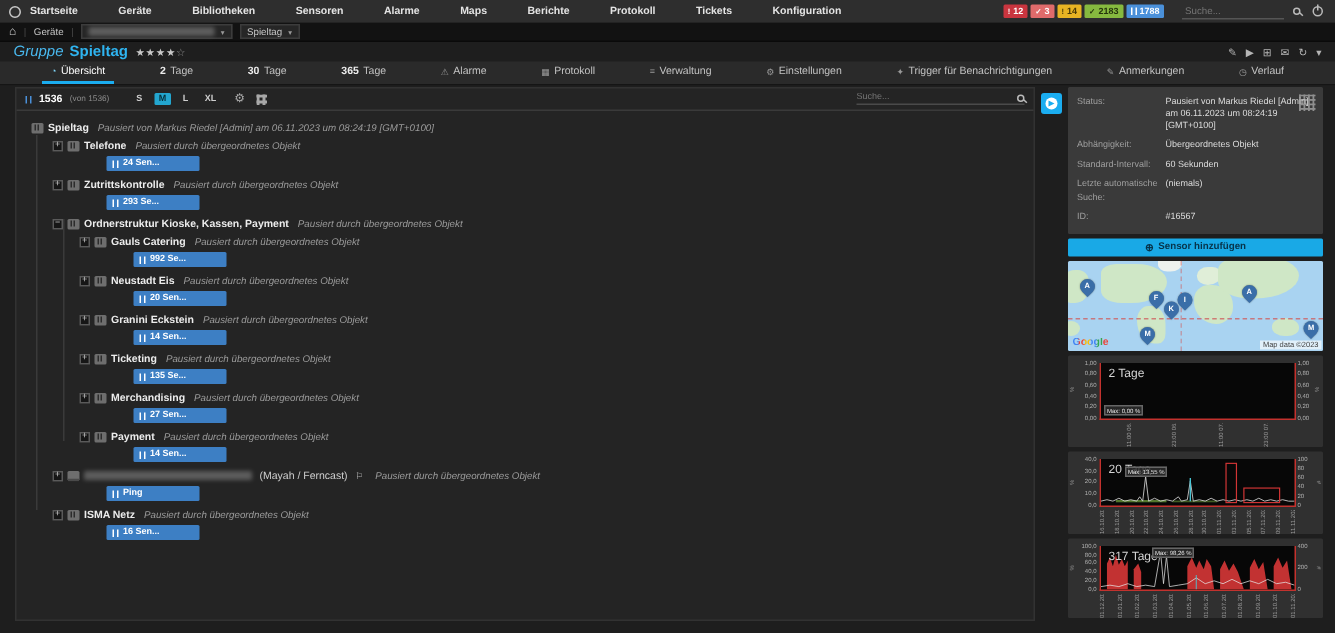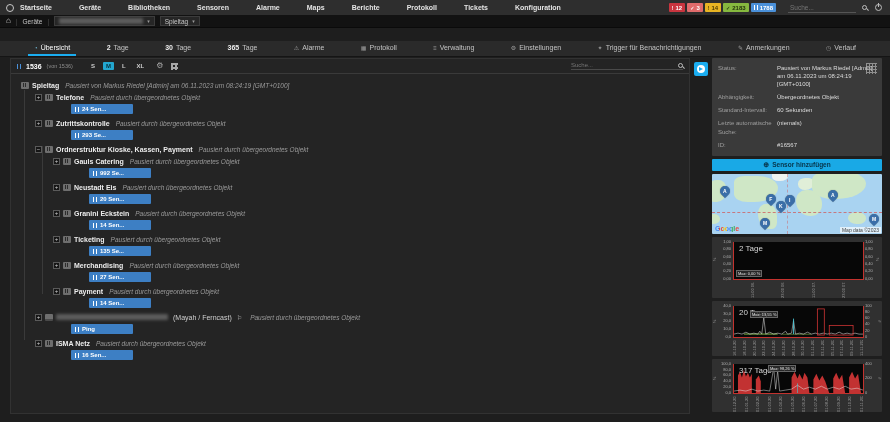--- a/index.html
+++ b/index.html
@@ -182,20 +182,33 @@
     <span>Geräte</span>
     <span class="bc-sep">|</span>
     <span class="bc-box bc-caret">
         <span class="redact" style="width:84px;height:6px;"></span>
       </span>
     <span class="bc-box bc-caret">
         <span>Spieltag</span>
       </span>
   </div>
 
+  <div class="titlerow">
+    <span class="gtype">Gruppe</span>
+    <span class="gname">Spieltag</span>
+    <span class="stars"><span>★★★★</span><span style="color:#8a8a8a">☆</span></span>
+    <span class="title-tools">
+      <span>✎</span>
+      <span>▶</span>
+      <span>⊞</span>
+      <span>✉</span>
+      <span>↻</span>
+      <span>▾</span>
+    </span>
+  </div>
 
   <div class="tabs">
     <span class="tab active">
         <span class="ticon">◔</span>
         <span>Übersicht</span>
       </span>
     <span class="tab">
         <span class="num">2</span>
         <span>Tage</span>
       </span>

